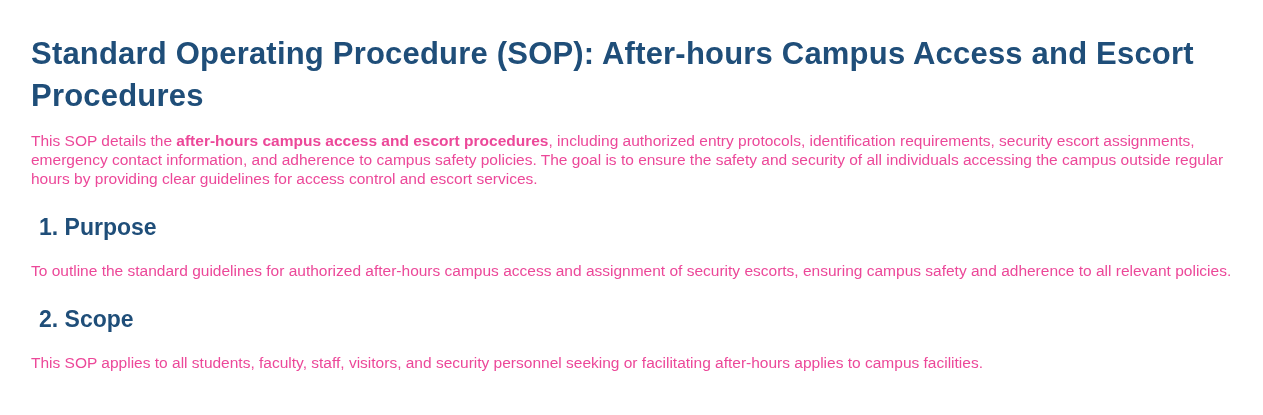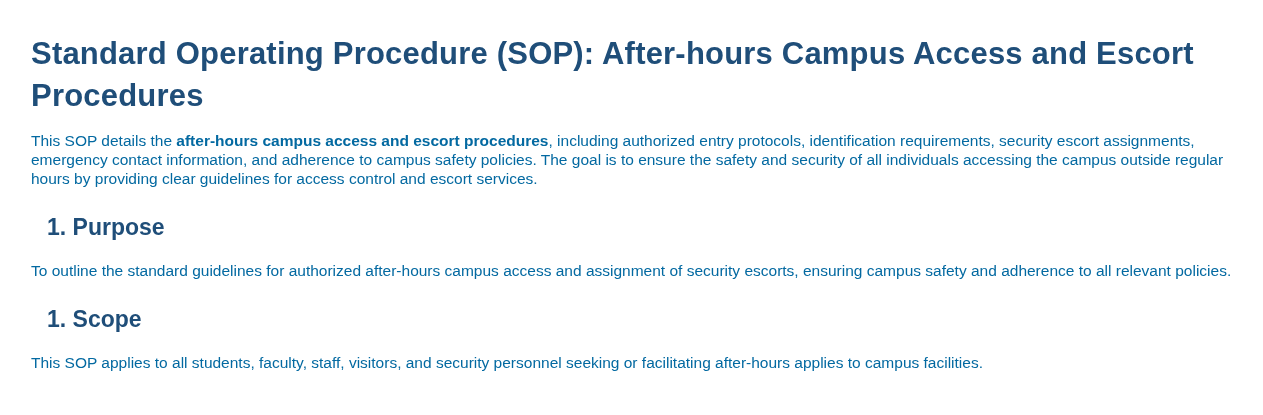--- a/index.html
+++ b/index.html
@@ -24,43 +24,43 @@
     font-size: 31px;
     line-height: 42px;
     font-weight: bold;
     margin: 21px 0 14px 0;
     letter-spacing: 0.2px;
   }
   p.body-text {
     font-size: 15.5px;
     line-height: 19px;
     margin: 0 0 14px 0;
-    color: #0369a1;
+    color: #ec4899;
   }
   p.body-text .bold-phrase {
     font-weight: bold;
   }
   h2.section-heading {
     color: #1f4e79;
     font-size: 23px;
     line-height: 27px;
     font-weight: bold;
-    margin: 26px 0 20px 16px;
+    margin: 26px 0 20px 8px;
   }
 </style>
 </head>
 <body>
 
 <div class="page">
 
   <h1 class="doc-title">Standard Operating Procedure (SOP): After-hours Campus Access and Escort Procedures</h1>
 
   <p class="body-text"><span>This SOP details the </span><span class="bold-phrase">after-hours campus access and escort procedures</span><span>, including authorized entry protocols, identification requirements, security escort assignments, emergency contact information, and adherence to campus safety policies. The goal is to ensure the safety and security of all individuals accessing the campus outside regular hours by providing clear guidelines for access control and escort services.</span></p>
 
   <h2 class="section-heading">1. Purpose</h2>
 
   <p class="body-text">To outline the standard guidelines for authorized after-hours campus access and assignment of security escorts, ensuring campus safety and adherence to all relevant policies.</p>
 
-  <h2 class="section-heading">1. Scope</h2>
+  <h2 class="section-heading">2. Scope</h2>
 
   <p class="body-text">This SOP applies to all students, faculty, staff, visitors, and security personnel seeking or facilitating after-hours applies to campus facilities.</p>
 
 </div>
 
 </body></html>

